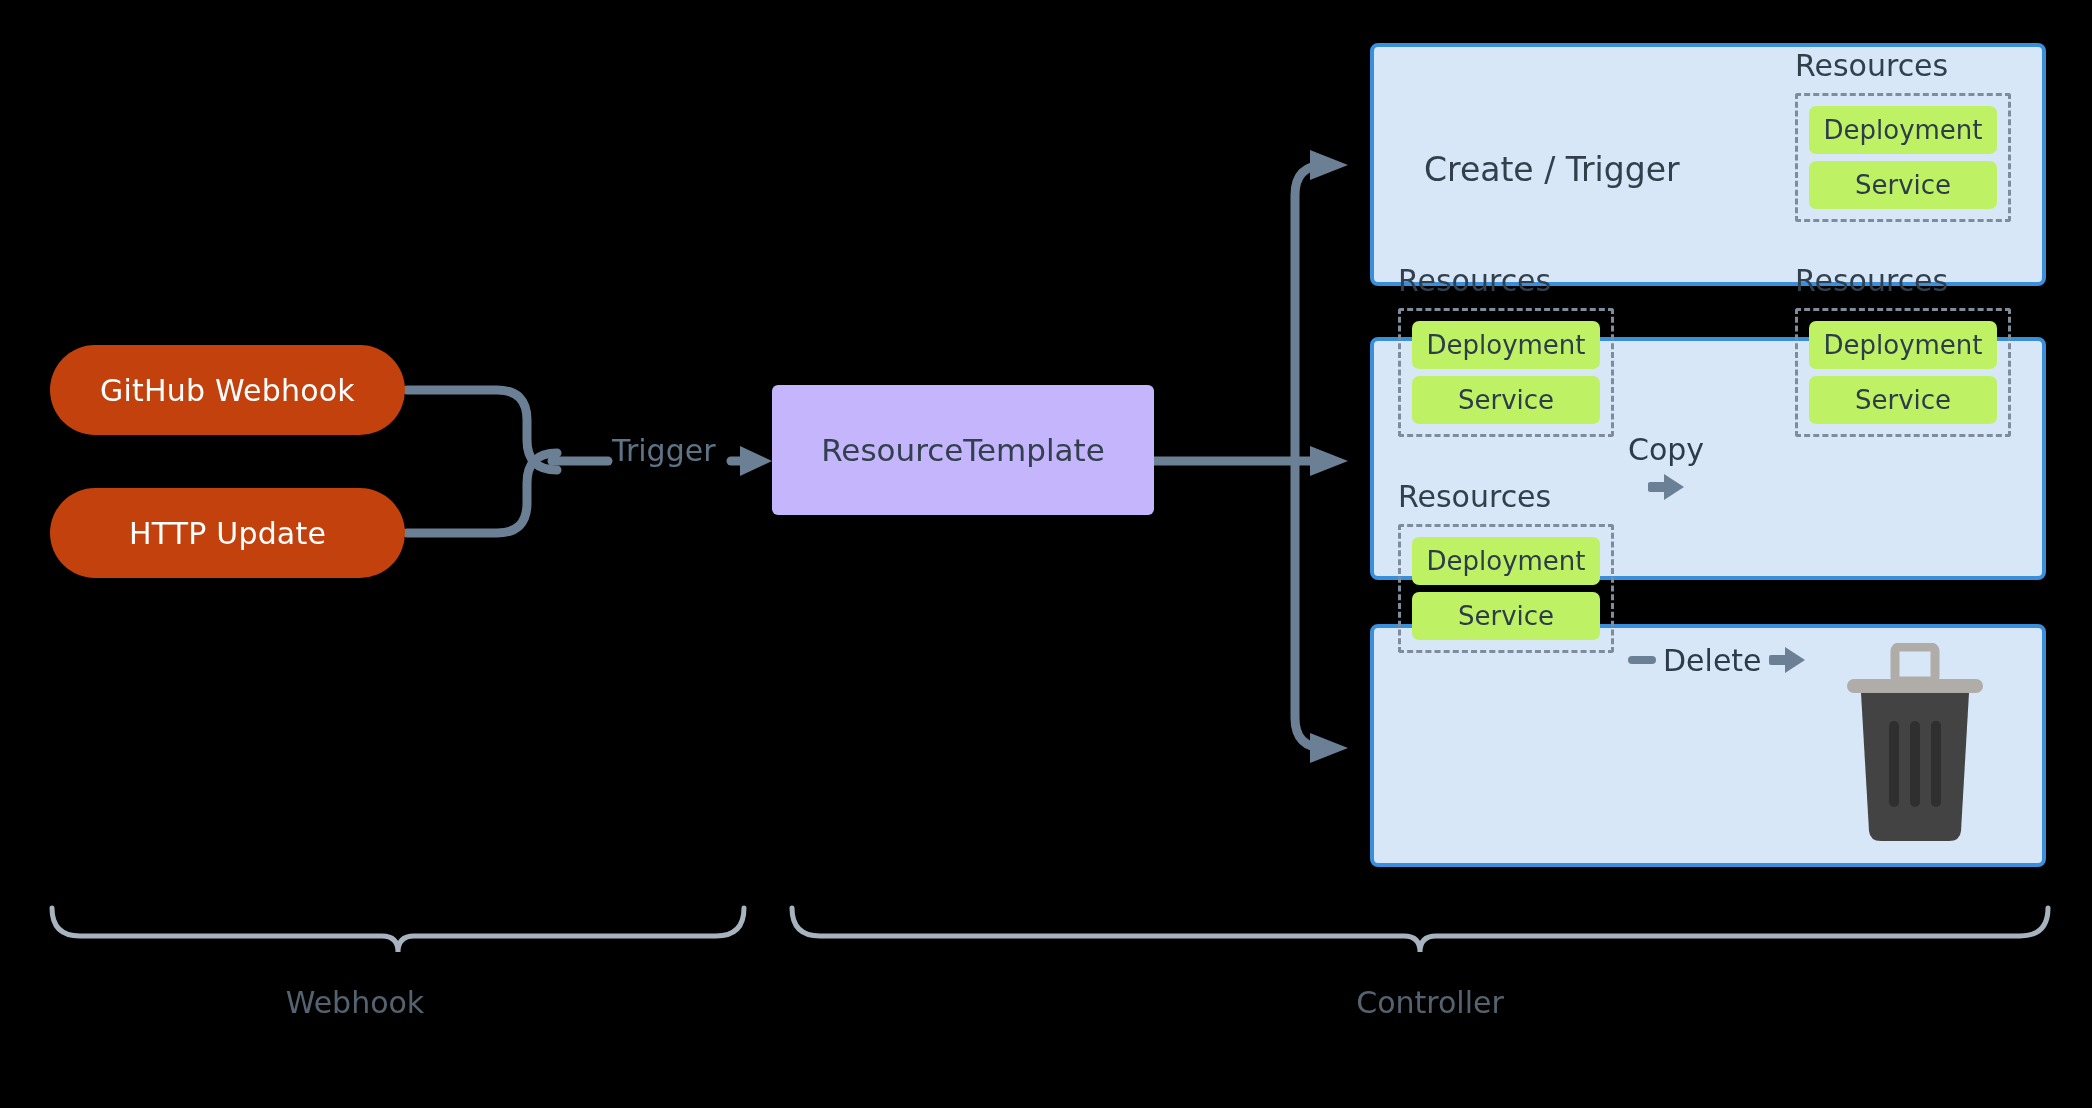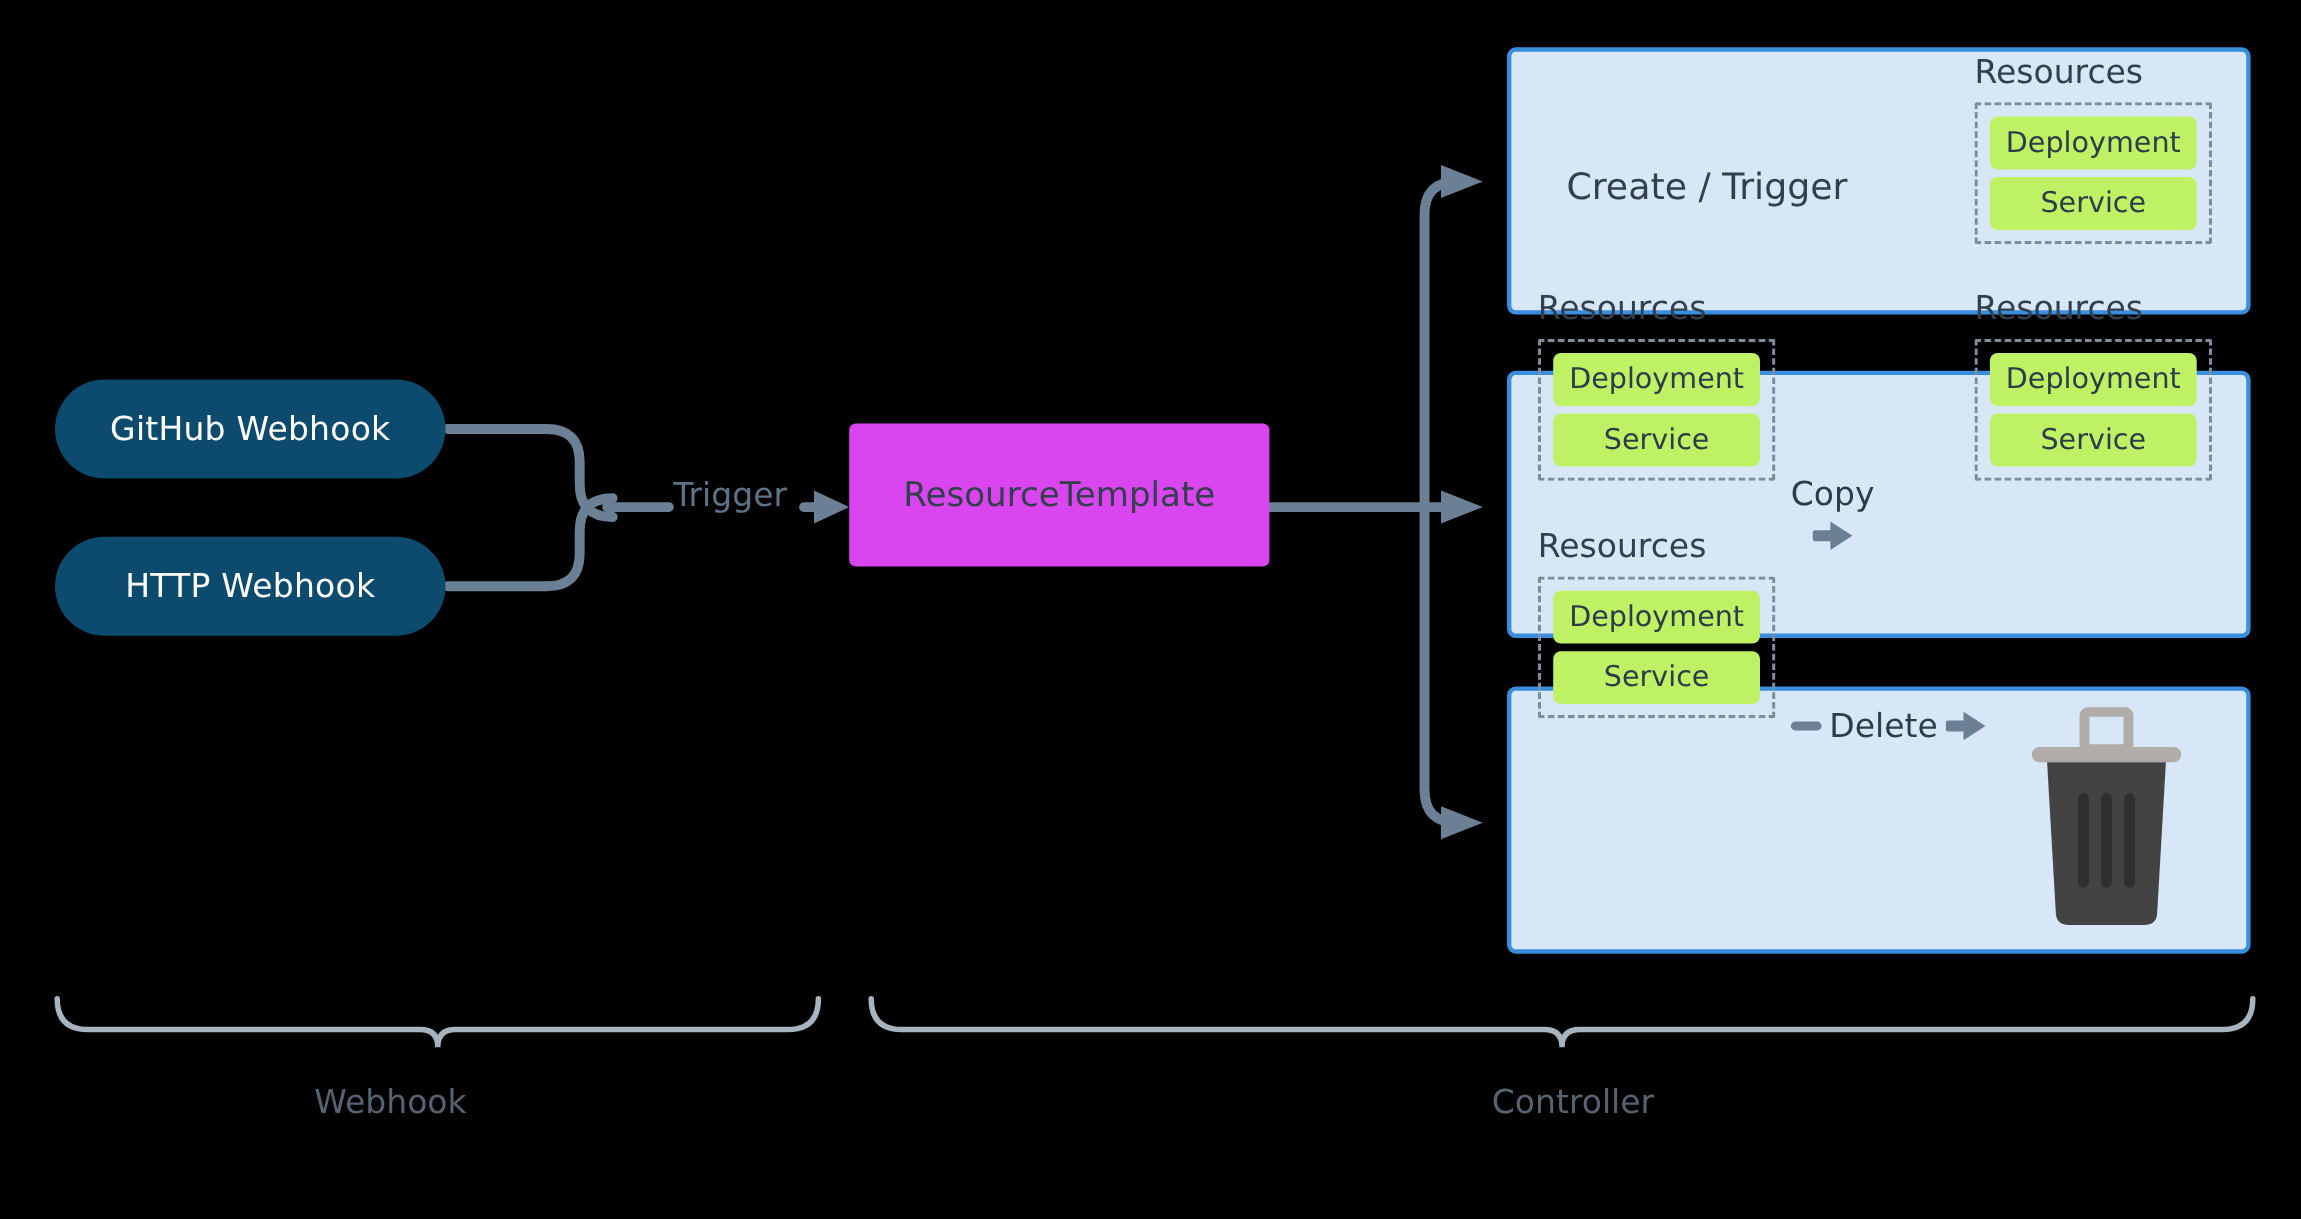--- a/index.html
+++ b/index.html
@@ -6,30 +6,30 @@
   body{width:2092px;height:1108px;position:relative;overflow:hidden;
        font-family:"DejaVu Sans","Liberation Sans",sans-serif;}
 
   #stage{position:absolute;inset:0;width:2092px;height:1108px;}
 
   svg.layer{position:absolute;left:0;top:0;width:2092px;height:1108px;pointer-events:none;}
 
   
   .pill{
     position:absolute;display:flex;align-items:center;justify-content:center;
-    background:#0c4a6e;color:#ffffff;border-radius:999px;
+    background:#c2410c;color:#ffffff;border-radius:999px;
     font-size:30px;letter-spacing:.2px;white-space:nowrap;
   }
   #pill-github{left:50px;top:345px;width:355px;height:90px;}
   #pill-http{left:50px;top:488px;width:355px;height:90px;}
 
   
   #resource-template{
     position:absolute;left:772px;top:385px;width:382px;height:130px;
-    background:#d946ef;border-radius:6px;
+    background:#c4b5fd;border-radius:6px;
     display:flex;align-items:center;justify-content:center;
     color:#32404d;font-size:31px;white-space:nowrap;
   }
 
   
   .edge-label{
     position:absolute;color:#5e7386;font-size:30px;white-space:nowrap;
     display:flex;align-items:center;height:40px;
   }
   #label-trigger{left:612px;top:430px;}
@@ -124,21 +124,21 @@
 
     <path d="M52 908 Q52 936 80 936 H382 Q398 936 398 952 Q398 936 414 936 H716 Q744 936 744 908" fill="none" stroke="#a7b4bf" stroke-width="5" stroke-linecap="round"></path>
 
     <path d="M792 908 Q792 936 820 936 H1404 Q1420 936 1420 952 Q1420 936 1436 936 H2020 Q2048 936 2048 908" fill="none" stroke="#a7b4bf" stroke-width="5" stroke-linecap="round"></path>
   </svg>
 
   <div class="pill" id="pill-github">
     <span>GitHub Webhook</span>
   </div>
   <div class="pill" id="pill-http">
-    <span>HTTP Webhook</span>
+    <span>HTTP Update</span>
   </div>
 
   <div class="edge-label" id="label-trigger">
     <span>Trigger</span>
   </div>
 
   <div id="resource-template">
     <span>ResourceTemplate</span>
   </div>
 

